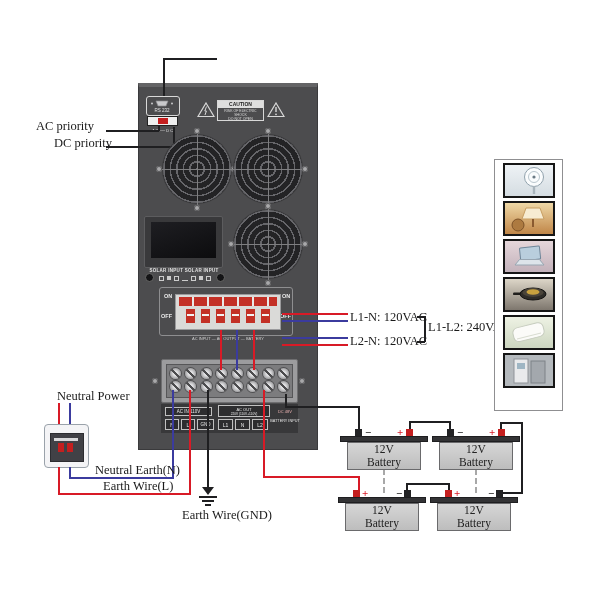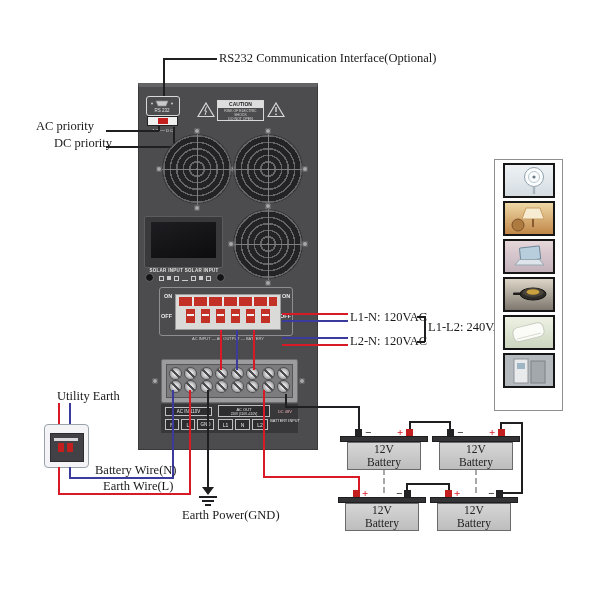--- a/index.html
+++ b/index.html
@@ -98,21 +98,20 @@
 </style>
 </head>
 <body>
 
 <div id="canvas">
 
   <div id="panel"></div>
 
   <i class="w thin" style="left:163px;top:58px;width:54px;height:1.5px"></i>
   <i class="w thin" style="left:163px;top:58px;width:1.5px;height:38px"></i>
-  <span class="lbl" style="left:219px;top:51px">RS232 Communication Interface(Optional)</span>
 
   <div id="rs232box">
     <svg width="30" height="9" style="position:absolute;left:0;top:2px">
       <path d="M9 2 L21 2 L19 7 L11 7 Z" fill="#c9c9cb" stroke="#8a8a8c" stroke-width="0.7"></path>
       <circle cx="5" cy="4.5" r="1" fill="#c9c9cb"></circle>
         <circle cx="25" cy="4.5" r="1" fill="#c9c9cb"></circle>
     </svg>
     <span class="tinyw" style="left:0;right:0;top:11px;font-size:4.5px;text-align:center;width:30px">RS 232</span>
   </div>
 
@@ -249,42 +248,42 @@
   <div class="lbox" style="left:235px;top:419px;width:15px;height:11px;font-size:5px;line-height:10px">N</div>
   <div class="lbox" style="left:252px;top:419px;width:16px;height:11px;font-size:5px;line-height:10px">L2</div>
   <span class="tinyw" style="left:272px;top:409px;width:26px;font-size:4px;text-align:center;color:#e8b0b0">DC 48V</span>
   <span class="tinyw" style="left:270px;top:419px;width:30px;font-size:3.8px;text-align:center">BATTERY INPUT</span>
 
   <i class="w blue" style="left:172px;top:390px;width:2px;height:89px"></i>
   <i class="w red" style="left:189px;top:390px;width:2px;height:105px"></i>
   <i class="w blk" style="left:207px;top:390px;width:2px;height:98px"></i>
   <i class="w red" style="left:263px;top:390px;width:2px;height:88px"></i>
 
-  <span class="lbl" style="left:57px;top:389px">Utility Earth</span>
+  <span class="lbl" style="left:57px;top:389px">Neutral Power</span>
   <i class="w red" style="left:58px;top:403px;width:2px;height:21px"></i>
   <i class="w blue" style="left:69px;top:403px;width:2px;height:21px"></i>
   <div id="ubox">
     <div class="win">
       <i class="ubar"></i>
       <i class="usw" style="left:7px"></i>
       <i class="usw" style="left:16px"></i>
     </div>
   </div>
   <i class="w blue" style="left:69px;top:467px;width:2px;height:12px"></i>
   <i class="w red" style="left:58px;top:467px;width:2px;height:28px"></i>
   <i class="w blue" style="left:69px;top:477px;width:105px;height:2px"></i>
   <i class="w red" style="left:58px;top:493px;width:133px;height:2px"></i>
-  <span class="lbl" style="left:95px;top:463px">Battery Wire(N)</span>
+  <span class="lbl" style="left:95px;top:463px">Neutral Earth(N)</span>
   <span class="lbl" style="left:103px;top:479px">Earth Wire(L)</span>
 
   <div id="gndarrow"></div>
   <i class="gndbar" style="left:199px;top:496px;width:18px"></i>
   <i class="gndbar" style="left:202px;top:500px;width:12px"></i>
   <i class="gndbar" style="left:205px;top:504px;width:6px"></i>
-  <span class="lbl" style="left:182px;top:508px">Earth Power(GND)</span>
+  <span class="lbl" style="left:182px;top:508px">Earth Wire(GND)</span>
 
   <i class="w blk" style="left:285px;top:394px;width:2px;height:14px"></i>
   <i class="w blk" style="left:285px;top:406px;width:75px;height:2px"></i>
   <i class="w blk" style="left:358px;top:406px;width:2px;height:24px"></i>
   <i class="w red" style="left:263px;top:476px;width:97px;height:2px"></i>
   <i class="w red" style="left:358px;top:476px;width:2px;height:14px"></i>
 
   <i class="w blk" style="left:409px;top:421px;width:2px;height:9px"></i>
   <i class="w blk" style="left:409px;top:421px;width:42px;height:2px"></i>
   <i class="w blk" style="left:449px;top:421px;width:2px;height:9px"></i>

